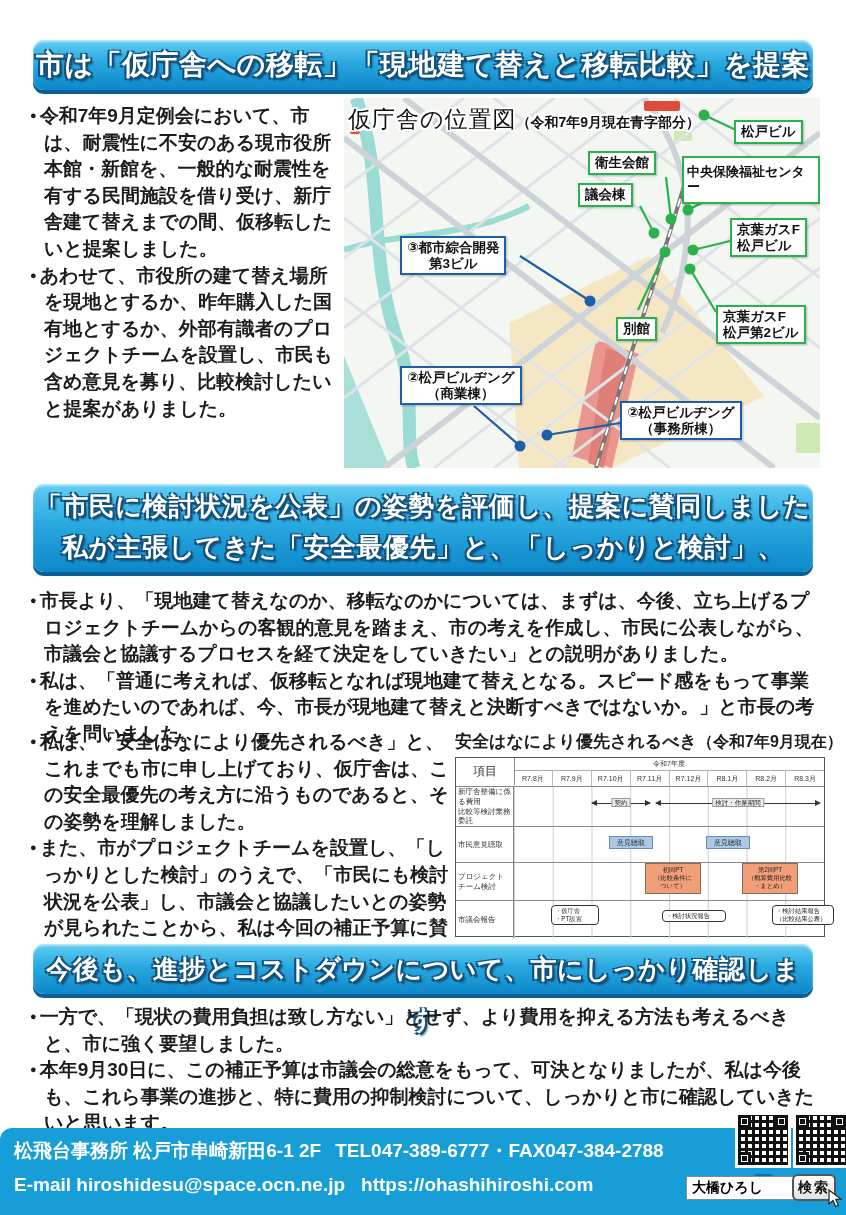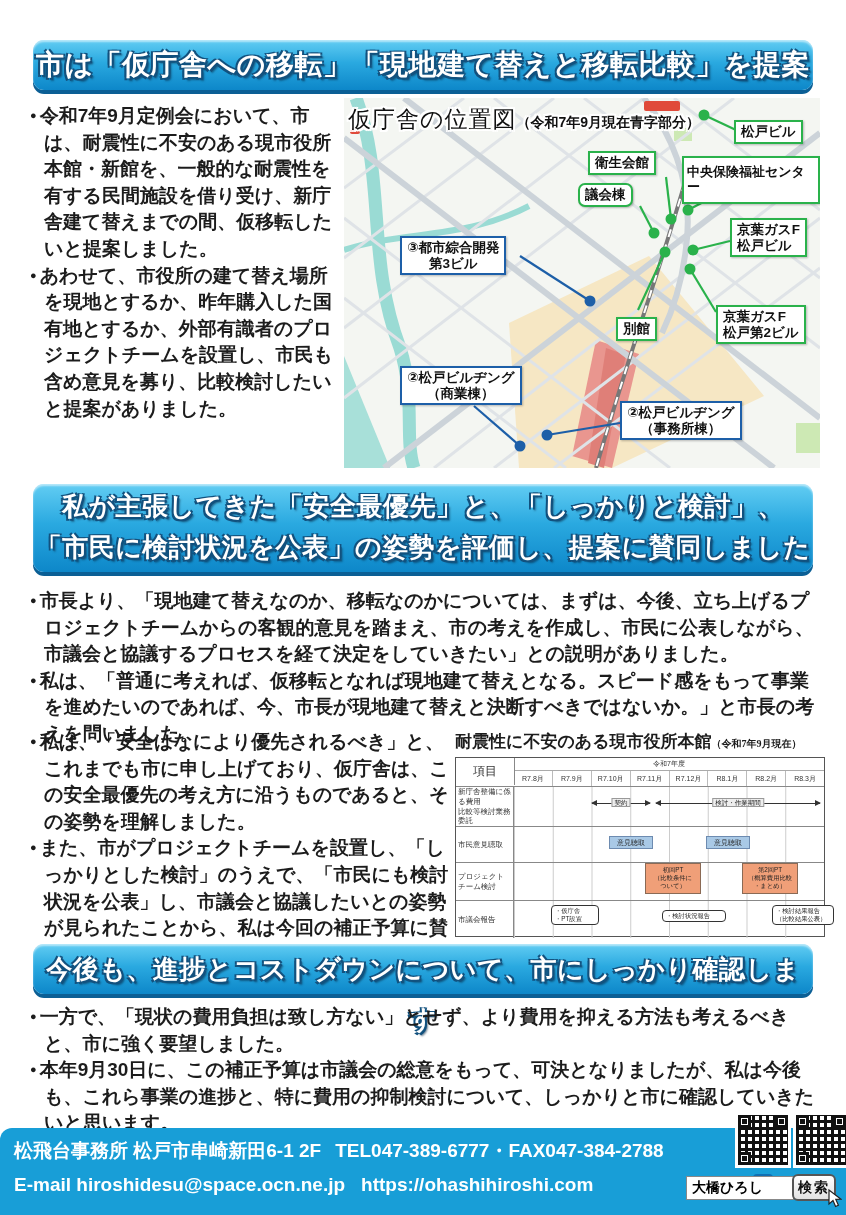--- a/index.html
+++ b/index.html
@@ -42,21 +42,21 @@
   .map-note  { font-size:14px; font-weight:bold; color:#101010; }
   .map-label {
     position:absolute; background:#fff; border:2px solid #2ab24b;
     font-size:13.5px; font-weight:bold; line-height:1.15; padding:2px 5px;
     color:#111; white-space:pre-line; box-shadow:1px 1px 2px rgba(0,0,0,.25); z-index:3;
   }
   .map-label.blue { border-color:#1d5fa8; text-align:center; }
   
   .sched { position:absolute; left:455px; top:730px; width:372px; }
   .sched-title { font-size:17px; font-weight:bold; white-space:nowrap; }
-  .sched-note { font-size:10px; font-weight:bold;font-family:Liberation Serif, serif; }
+  .sched-note { font-size:16px; font-weight:bold; }
   .sched-table { position:relative; margin-top:4px; width:370px; height:180px;
     border:1px solid #555; background:#fff; box-sizing:border-box; }
   .sh-item { position:absolute; left:0; top:0; width:58px; height:27px; line-height:27px;
     border-right:1px solid #888; text-align:center; font-size:12px; color:#333; }
   .sh-year { margin-left:58px; height:12px; line-height:12px; text-align:center;
     font-size:7px; color:#333; border-bottom:1px solid #aaa; }
   .sh-months { margin-left:58px; display:flex; height:15px; }
   .sh-m { flex:1; text-align:center; font-size:7px; line-height:15px; color:#333;
     border-left:1px solid #bbb; box-sizing:border-box; }
   .sh-m:first-child { border-left:none; }
@@ -199,52 +199,52 @@
       </g>
     </svg>
 
     <div class="map-title-wrap">
       <span class="map-title">仮庁舎の位置図</span><span class="map-note">（令和7年9月現在青字部分）</span>
     </div>
 
     <div class="map-label" style="left:390px; top:22px;">松戸ビル</div>
     <div class="map-label" style="left:244px; top:53px;">衛生会館</div>
     <div class="map-label" style="left:338px; top:58px; font-size:13px; padding:7px 3px;">中央保険福祉センター</div>
-    <div class="map-label" style="left:234px; top:85px;border-radius:7px;">議会棟</div>
+    <div class="map-label" style="left:234px; top:85px;">議会棟</div>
     <div class="map-label" style="left:386px; top:120px;">京葉ガスF
 松戸ビル</div>
     <div class="map-label" style="left:272px; top:211px;margin-top:8px;">別館</div>
     <div class="map-label" style="left:372px; top:207px;">京葉ガスF
 松戸第2ビル</div>
     <div class="map-label blue" style="left:56px;  top:138px;">③都市綜合開発
 第3ビル</div>
     <div class="map-label blue" style="left:56px;  top:268px;">②松戸ビルヂング
 （商業棟）</div>
     <div class="map-label blue" style="left:276px; top:303px;">②松戸ビルヂング
 （事務所棟）</div>
   </div>
 
   <div class="banner banner2">
+    <div>「市民に検討状況を公表」の姿勢を評価し、提案に賛同しました</div>
     <div>私が主張してきた「安全最優先」と、「しっかりと検討」、</div>
-    <div>「市民に検討状況を公表」の姿勢を評価し、提案に賛同しました</div>
   </div>
 
   <div class="sec2">
     <p class="bullet">市長より、「現地建て替えなのか、移転なのかについては、まずは、今後、立ち上げるプロジェクトチームからの客観的意見を踏まえ、市の考えを作成し、市民に公表しながら、市議会と協議するプロセスを経て決定をしていきたい」との説明がありました。</p>
     <p class="bullet">私は、「普通に考えれば、仮移転となれば現地建て替えとなる。スピード感をもって事業を進めたいのであれば、今、市長が現地建て替えと決断すべきではないか。」と市長の考えを問いました。</p>
   </div>
 
   <div class="sec2l">
     <p class="bullet">私は、「安全はなにより優先されるべき」と、これまでも市に申し上げており、仮庁舎は、この安全最優先の考え方に沿うものであると、その姿勢を理解しました。</p>
     <p class="bullet">また、市がプロジェクトチームを設置し、「しっかりとした検討」のうえで、「市民にも検討状況を公表」し、市議会と協議したいとの姿勢が見られたことから、私は今回の補正予算に賛同しました。</p>
   </div>
 
   <div class="sched">
     <div class="sched-title">
-      <span>耐震性に不安のある現市役所本館</span><span class="sched-note">（令和7年9月現在）</span>
+      <span>安全はなにより優先されるべき</span><span class="sched-note">（令和7年9月現在）</span>
     </div>
     <div class="sched-table">
       <div class="sh-item">項目</div>
       <div class="sh-year">令和7年度</div>
       <div class="sh-months">
         <div class="sh-m">R7.8月</div>
         <div class="sh-m">R7.9月</div>
         <div class="sh-m">R7.10月</div>
         <div class="sh-m">R7.11月</div>
         <div class="sh-m">R7.12月</div>

